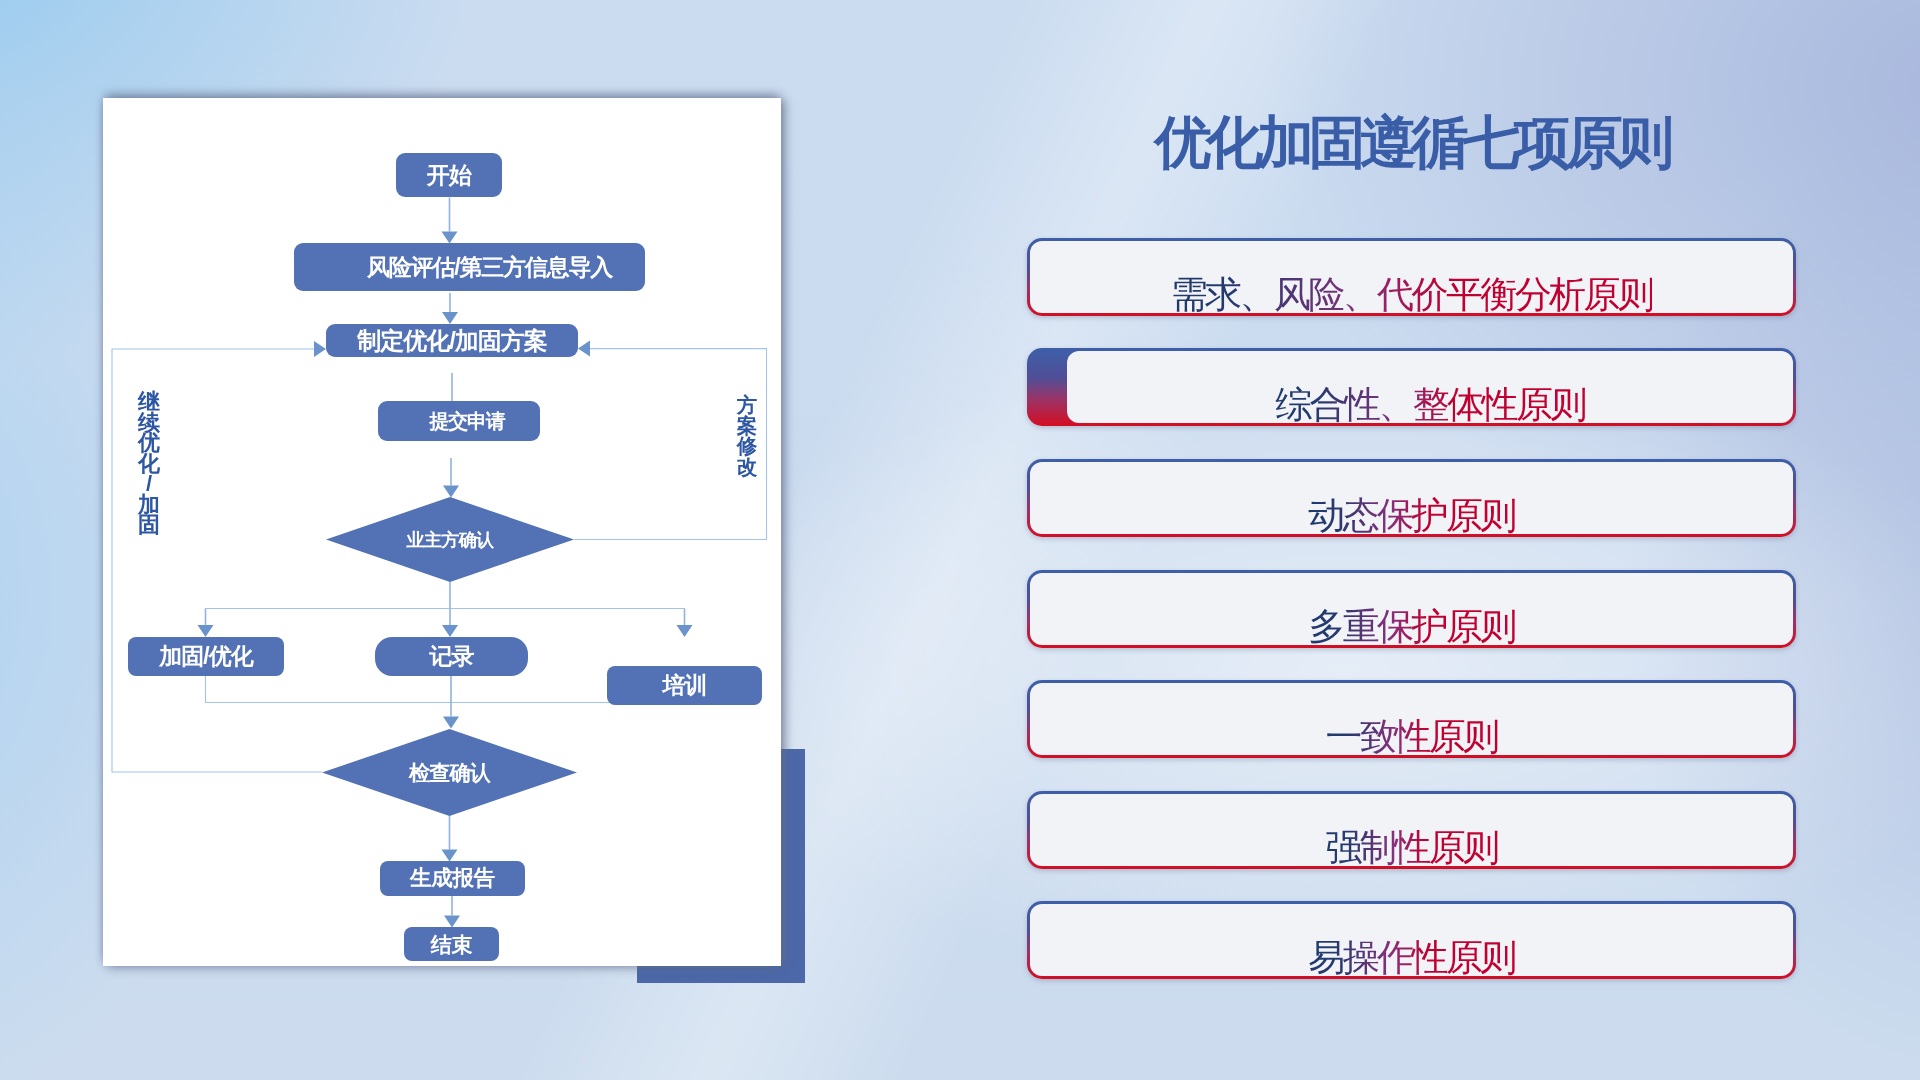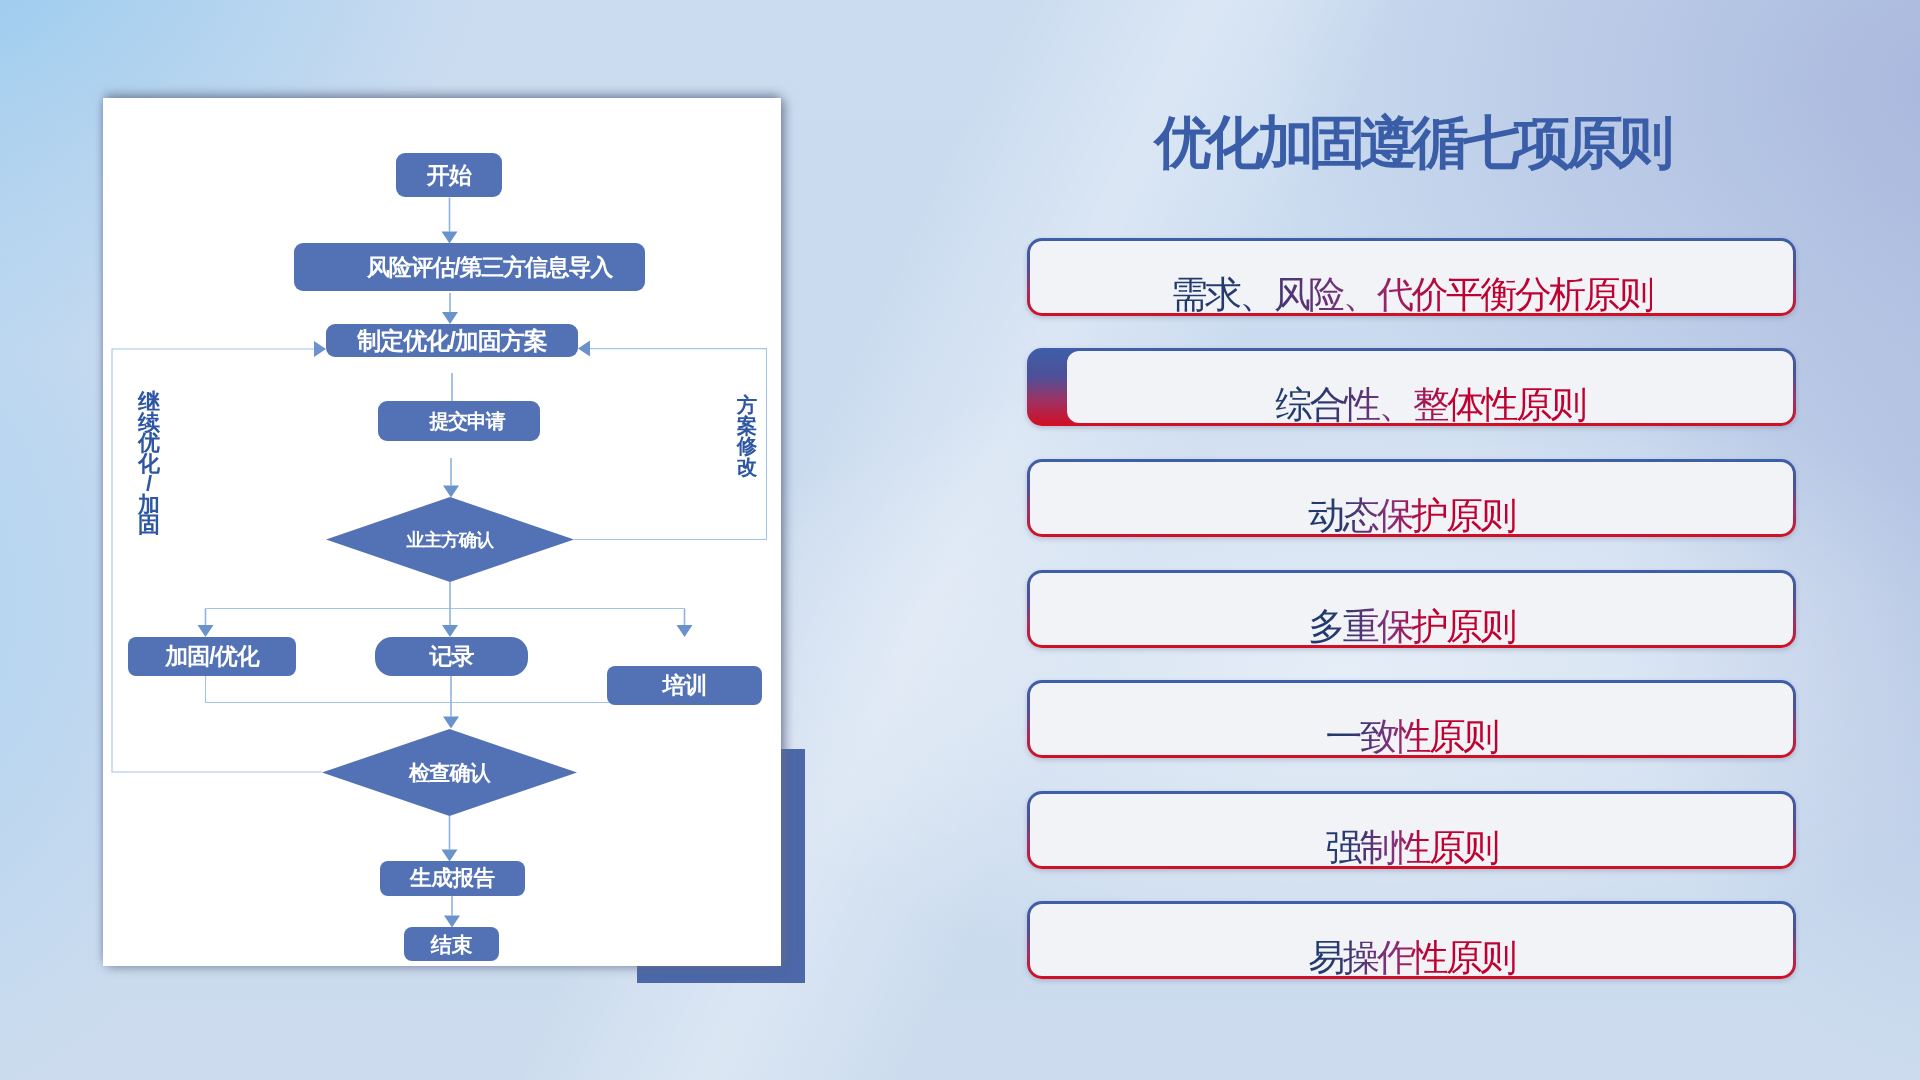--- a/index.html
+++ b/index.html
@@ -38,21 +38,21 @@
     background:var(--node-fill,#5372b5);color:var(--node-text,#fff);
     font-weight:700;text-align:center;line-height:1;
   }
   .rect{border-radius:9px;}
   .diamond{clip-path:polygon(50% 0%,100% 50%,50% 100%,0% 50%);background:var(--node-fill,#5372b5);}
   .n-start{left:396px;top:153px;width:106px;height:44px;font-size:23px;letter-spacing:-0.8px;}
   .n-risk{left:294px;top:243px;width:311px;height:48px;font-size:23px;letter-spacing:-1.2px;padding-left:40px;}
   .n-plan{left:326px;top:324px;width:252px;height:33px;font-size:24px;letter-spacing:-1px;}
   .n-submit{left:378px;top:401px;width:146px;height:40px;font-size:20px;letter-spacing:-1.3px;padding-left:16px;}
   .n-owner{left:326px;top:497px;width:248px;height:85px;font-size:18px;letter-spacing:-0.6px;}
-  .n-reinforce{left:128px;top:637px;width:168px;height:39px;font-size:23px;letter-spacing:-1px;border-radius:8px;}
+  .n-reinforce{left:128px;top:637px;width:156px;height:39px;font-size:23px;letter-spacing:-1px;border-radius:8px;}
   .n-record{left:375px;top:637px;width:153px;height:39px;font-size:23px;letter-spacing:-1px;border-radius:17px;}
   .n-training{left:607px;top:637px;width:155px;height:39px;font-size:23px;letter-spacing:-1px;border-radius:8px;margin-top:29px;}
   .n-check{left:322px;top:729px;width:255px;height:87px;font-size:21px;letter-spacing:-0.7px;}
   .n-report{left:380px;top:861px;width:145px;height:35px;font-size:21.5px;letter-spacing:-0.3px;border-radius:8px;}
   .n-end{left:404px;top:927px;width:95px;height:34px;font-size:21px;letter-spacing:-0.3px;border-radius:8px;}
   .loop-label{
     position:absolute;z-index:4;width:26px;text-align:center;
     white-space:pre-line;
     color:var(--label-text,#2d56a3);font-weight:700;letter-spacing:0;
   }

